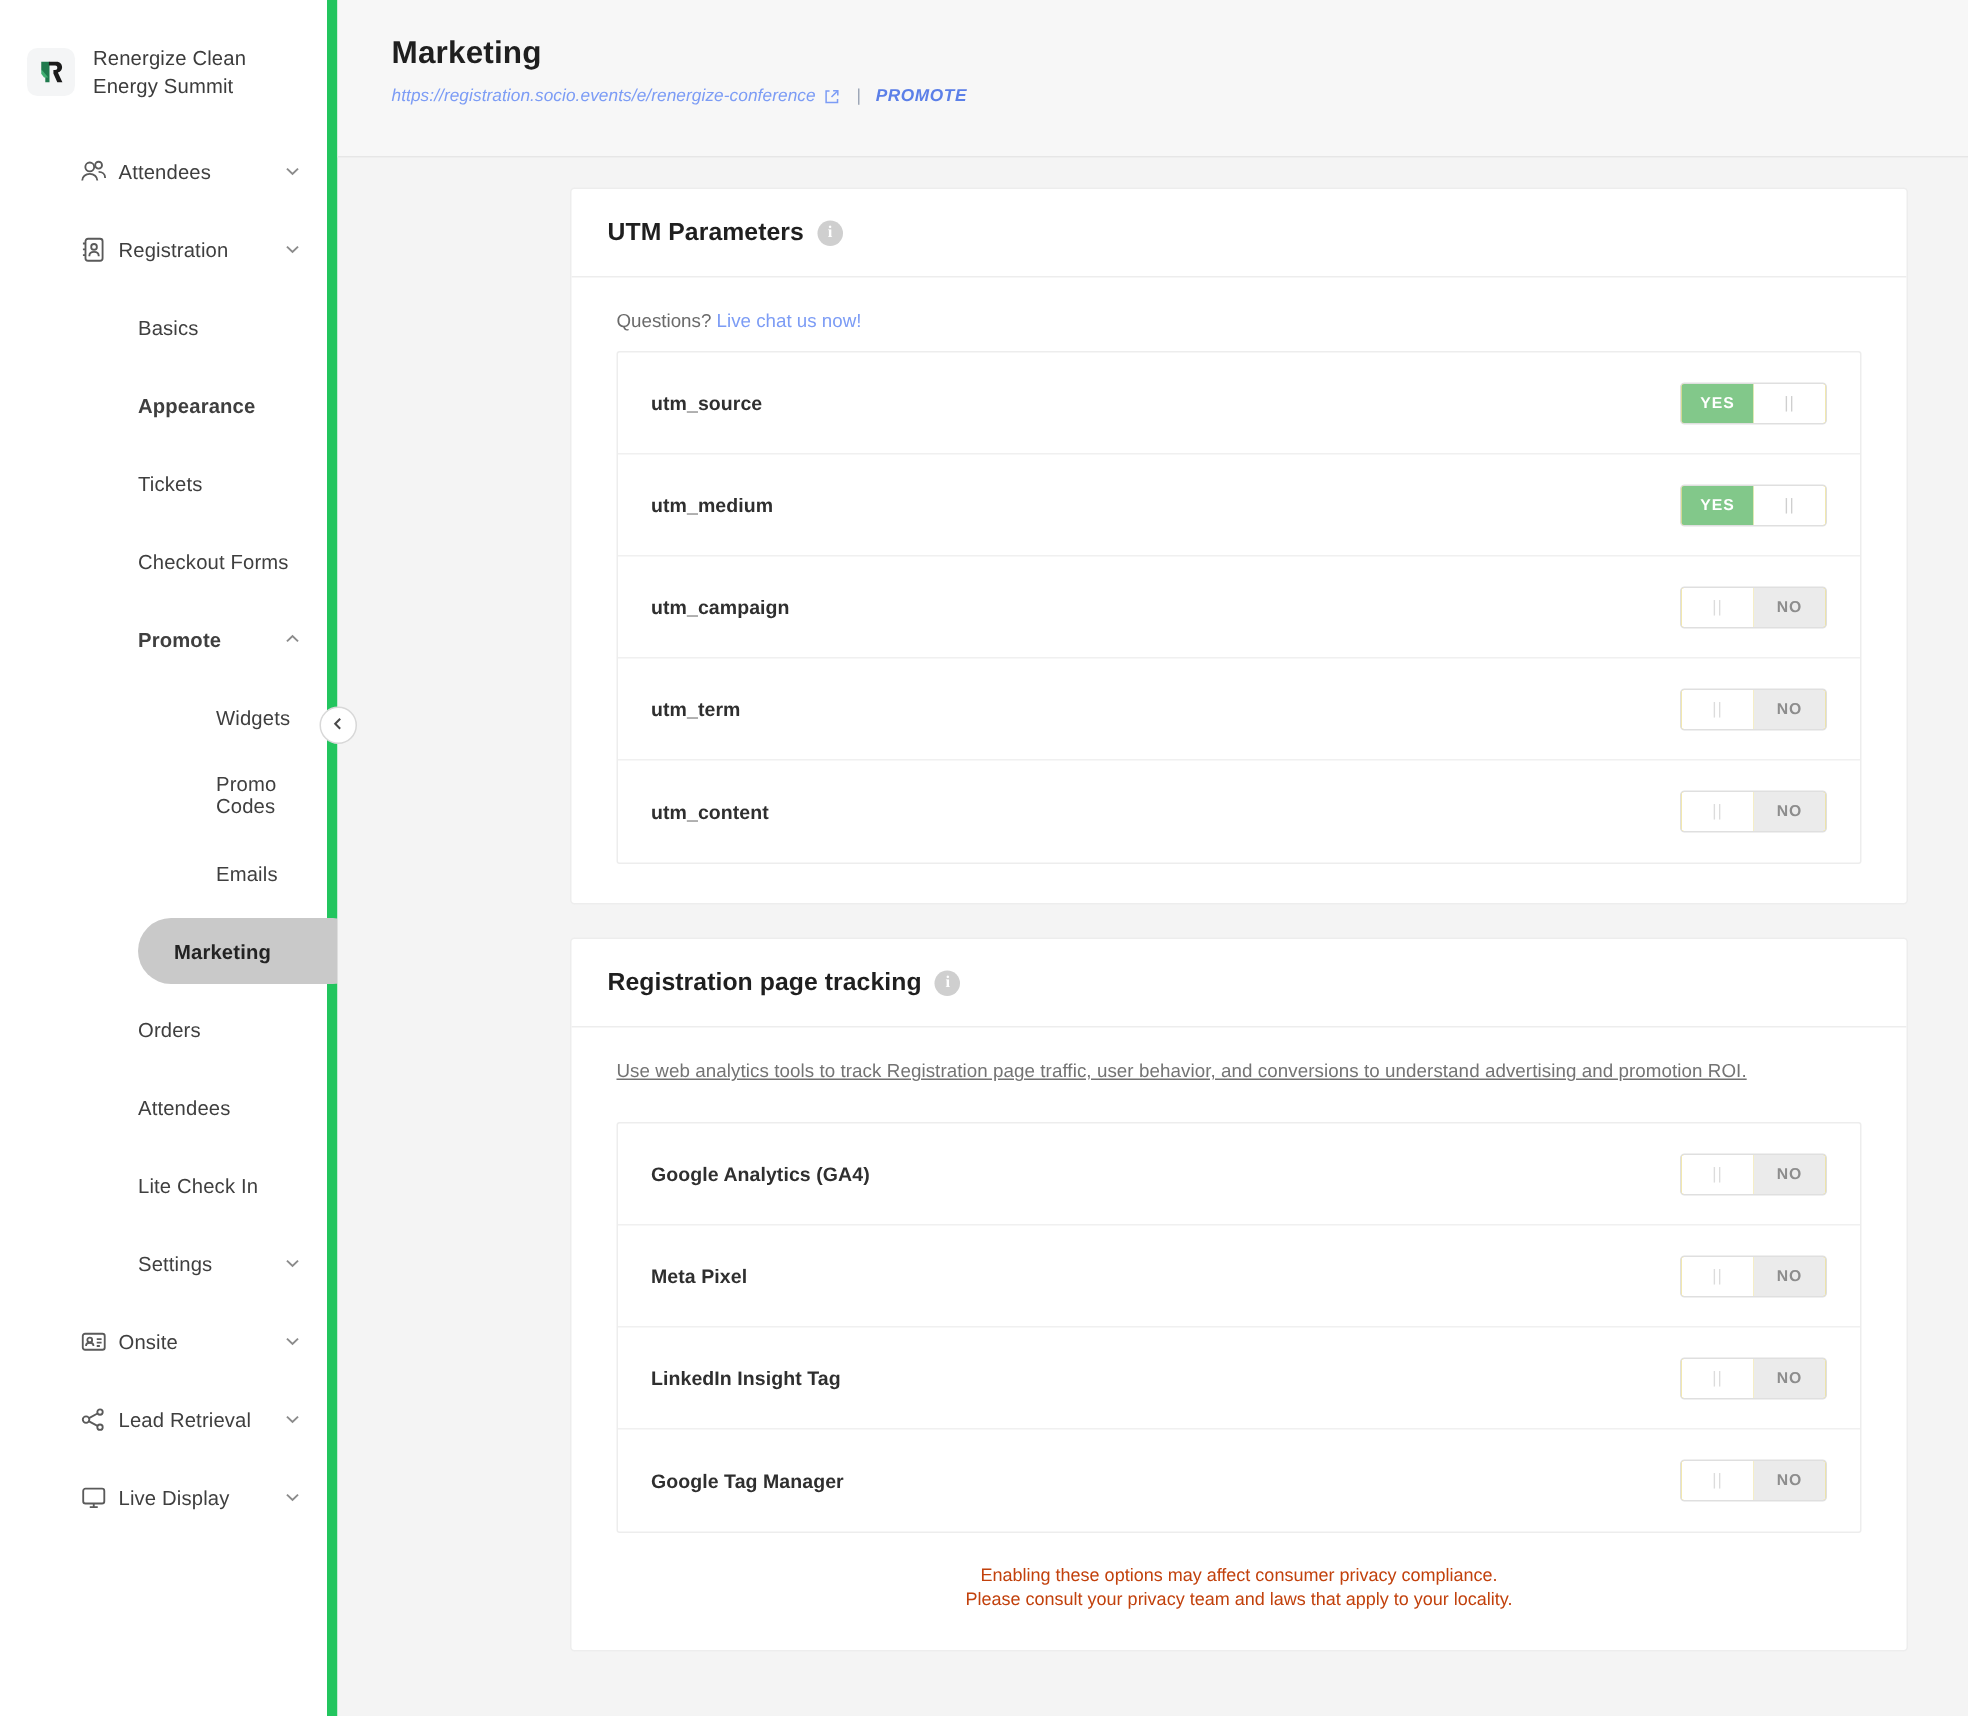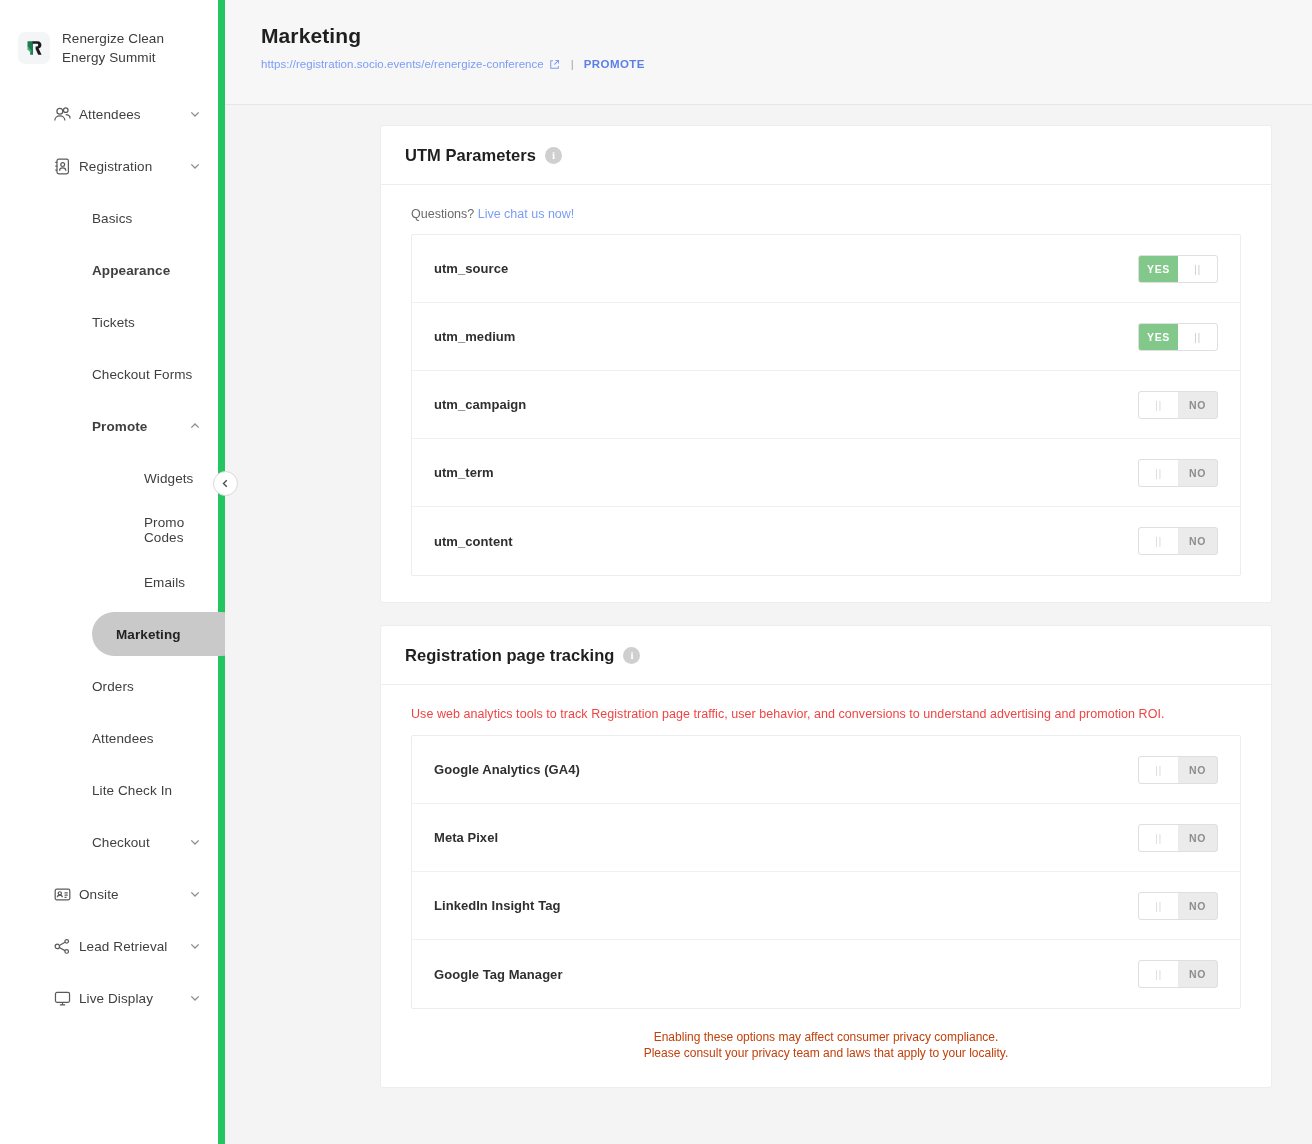--- a/index.html
+++ b/index.html
@@ -143,20 +143,21 @@
     color: #1f1f1f;
     letter-spacing: .1px;
     line-height: 28px;
   }
   .sub-line {
     margin-top: 8px;
     display: flex;
     align-items: center;
     gap: 5px;
     font-size: 11.5px;
+    font-style: italic;
   }
   .url-link {
     color: #7c9cf5;
     text-decoration: none;
     letter-spacing: .05px;
   }
   .ext-ico { color: #7c9cf5; display: flex; align-items: center; }
   .sep { color: #9aa4b4; margin: 0 5px 0 6px; font-size: 11.5px;}
   .promote-link {
     color: #5b7fe8;
@@ -205,23 +206,24 @@
 
   .questions {
     font-size: 12.5px;
     color: #6a6a6a;
     margin-bottom: 13px;
   }
   .questions a { color: #7c9cf5; text-decoration: none; }
 
   .section-desc {
     font-size: 12.5px;
-    color: #ef4444;
-    margin-bottom: 14px;
+    color: #737373;
+    margin-bottom: 27px;
     letter-spacing: .05px;
+    text-decoration: underline;
   }
 
   .rowlist {
     border: 1px solid #ededed;
     border-radius: 2px;
   }
   .tr {
     display: flex;
     align-items: center;
     justify-content: space-between;
@@ -233,21 +235,21 @@
   .tr-label {
     font-size: 13px;
     color: #2f2f2f;
     font-weight: 600;
     letter-spacing: .05px;
   }
 
   
   .toggle {
     display: flex;
-    width: 80px;
+    width: 98px;
     height: 28px;
     border: 1px solid #dfdfdf;
     border-radius: 3px;
     overflow: hidden;
     cursor: pointer;
     background: #fde047;
   }
   .toggle .half {
     flex: 1;
     display: flex;
@@ -393,21 +395,21 @@
 
       <div class="sub-row">
         <span class="nav-label">Attendees</span>
       </div>
 
       <div class="sub-row">
         <span class="nav-label">Lite Check In</span>
       </div>
 
       <div class="sub-row">
-        <span class="nav-label">Checkout</span>
+        <span class="nav-label">Settings</span>
         <span class="chev">
           <svg width="12" height="12" viewBox="0 0 12 12" fill="none" stroke="currentColor" stroke-width="1.3">
               <path d="M2.3 4.4 L6 8 L9.7 4.4"></path>
             </svg>
         </span>
       </div>
 
 
       <div class="nav-row">
         <span class="nav-ico">

